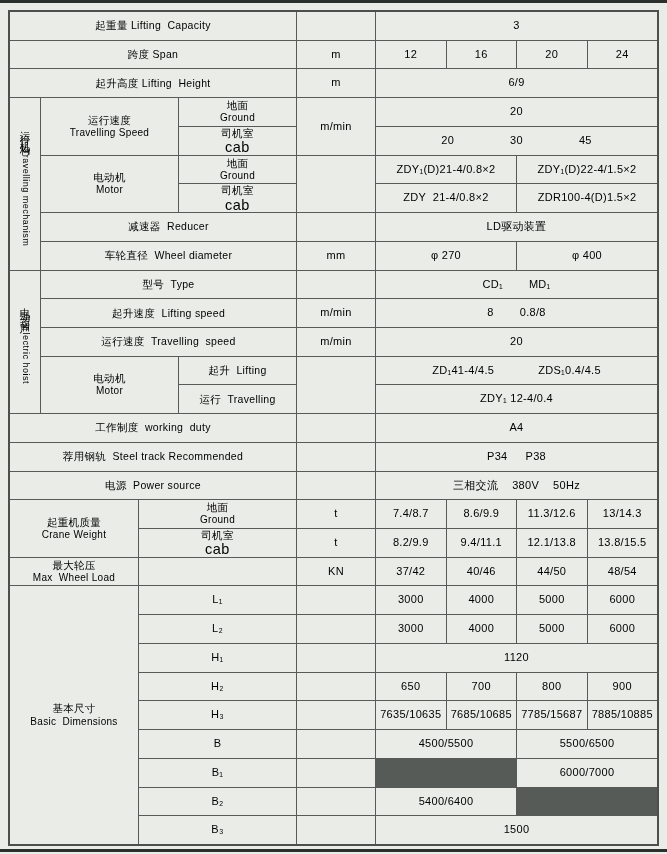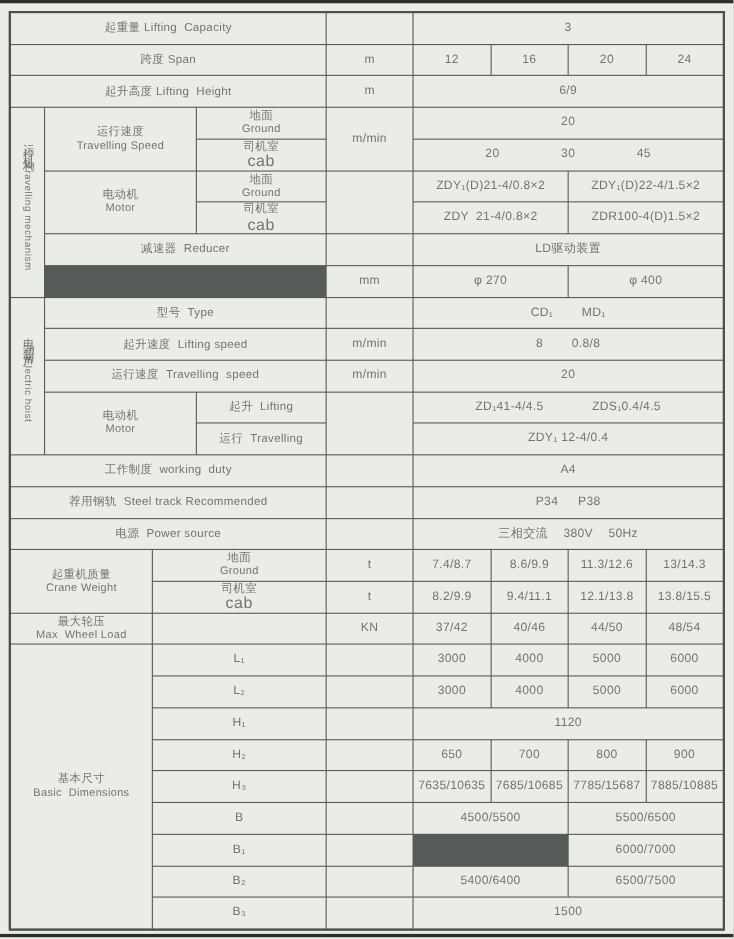--- a/index.html
+++ b/index.html
@@ -1,21 +1,21 @@
 <!DOCTYPE html>
 <html><head>
 <meta charset="utf-8">
 <style>
   * { margin:0; padding:0; box-sizing:border-box; }
   html,body { background:#cfd2cc; }
   .stage {
     position:relative; width:667px; height:854px; margin:0 auto;
     background:#eaece7; overflow:hidden;
     font-family:"Liberation Sans","DejaVu Sans",sans-serif;
-    color:#737373;
+    color:#000000;
   }
   .edge { position:absolute; left:0; width:100%; height:3px; background:#2c302d; }
   .grid {
     position:absolute; left:8px; top:10px; width:651px; height:836px;
     display:grid;
     grid-template-columns:30px 97px 39px 117px 78px 1fr 1fr 1fr 1fr;
     grid-template-rows:repeat(29, 1fr);
     gap:1px; background:#565b57; border:2px solid #4b504c;
   }
   .c {
@@ -96,20 +96,21 @@
     <div class="c" style="grid-area:6/5/8/6"></div>
     <div class="c d" style="grid-area:6/6/7/8">ZDY₁(D)21-4/0.8×2</div>
     <div class="c d" style="grid-area:6/8/7/10">ZDY₁(D)22-4/1.5×2</div>
     <div class="c d" style="grid-area:7/6/8/8">ZDY  21-4/0.8×2</div>
     <div class="c d" style="grid-area:7/8/8/10">ZDR100-4(D)1.5×2</div>
 
     <div class="c" style="grid-area:8/2/9/5">减速器  Reducer</div>
     <div class="c" style="grid-area:8/5/9/6"></div>
     <div class="c d" style="grid-area:8/6/9/10">LD驱动装置</div>
 
+    <div class="c" style="grid-area:9/2/10/5">车轮直径  Wheel diameter</div>
     <div class="c d" style="grid-area:9/5/10/6">mm</div>
     <div class="c d" style="grid-area:9/6/10/8">φ 270</div>
     <div class="c d" style="grid-area:9/8/10/10">φ 400</div>
 
     <div class="c col" style="grid-area:10/1/15/2">
       <span class="vzh">电动葫芦</span>
       <span class="ven">Electric hoist</span>
     </div>
 
     <div class="c" style="grid-area:10/2/11/5">型号  Type</div>
@@ -238,20 +239,19 @@
     <div class="c d" style="grid-area:26/6/27/8">4500/5500</div>
     <div class="c d" style="grid-area:26/8/27/10">5500/6500</div>
 
     <div class="c d" style="grid-area:27/3/28/5">B₁</div>
     <div class="c" style="grid-area:27/5/28/6"></div>
     <div class="c d" style="grid-area:27/8/28/10">6000/7000</div>
 
     <div class="c d" style="grid-area:28/3/29/5">B₂</div>
     <div class="c" style="grid-area:28/5/29/6"></div>
     <div class="c d" style="grid-area:28/6/29/8">5400/6400</div>
-    <div class="c d" style="grid-area:28/8/29/10">6500/7500</div>
 
     <div class="c d" style="grid-area:29/3/30/5">B₃</div>
     <div class="c" style="grid-area:29/5/30/6"></div>
     <div class="c d" style="grid-area:29/6/30/10">1500</div>
 
   </div>
 </div>
 
 </body></html>

